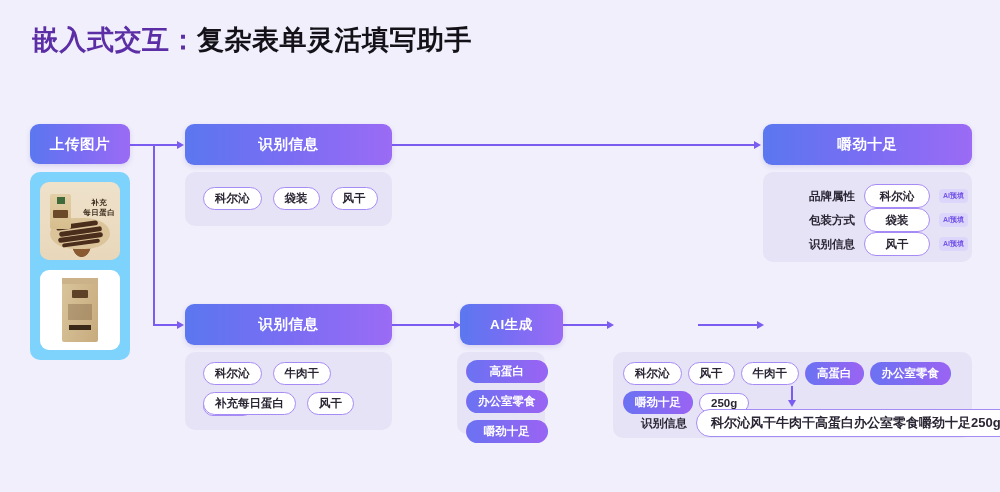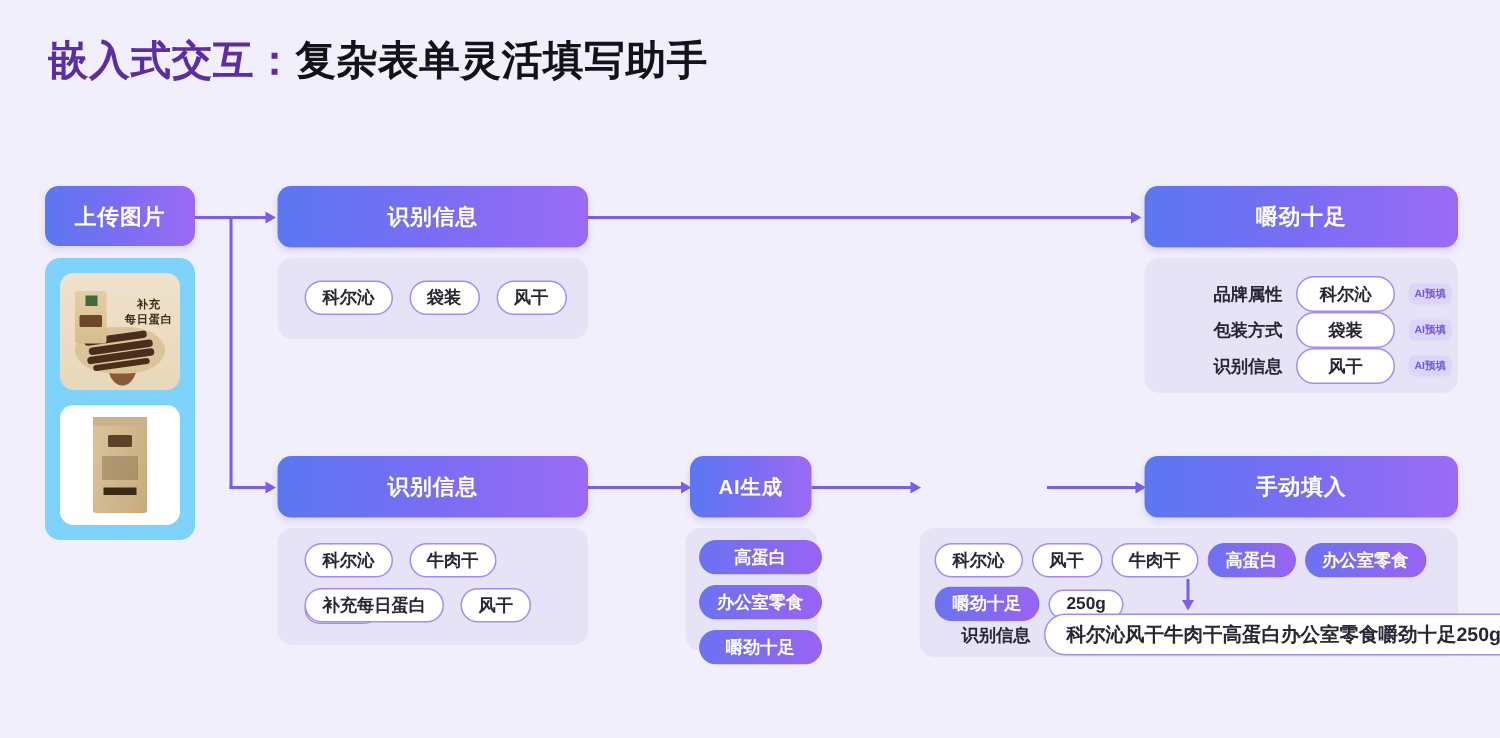--- a/index.html
+++ b/index.html
@@ -235,34 +235,31 @@
   <div class="chiprow" style="left:203px;top:362px;width:180px;">
     <span class="chip">科尔沁</span>
     <span class="chip">牛肉干</span>
     <span class="chip">250g</span>
   </div>
   <div class="chiprow" style="left:203px;top:392px;width:180px;">
     <span class="chip">补充每日蛋白</span>
     <span class="chip">风干</span>
   </div>
 
-  <div class="node sm" style="left:460px;top:304px;width:81px;height:41px;">
+  <div class="node sm" style="left:460px;top:304px;width:103px;height:41px;">
     <span>AI生成</span>
   </div>
   <div class="panel" style="left:457px;top:352px;width:88px;height:82px;"></div>
   <div class="chiprow" style="left:466px;top:360px;width:72px;flex-direction:column;gap:7px;align-items:stretch;">
     <span class="chip filled">高蛋白</span>
     <span class="chip filled">办公室零食</span>
     <span class="chip filled">嚼劲十足</span>
   </div>
 
 
-  <div class="node" style="left:763px;top:304px;width:209px;height:41px;">
-    <span>手动填入</span>
-  </div>
   <div class="panel" style="left:613px;top:352px;width:359px;height:86px;"></div>
 
   <div class="chiprow" style="left:623px;top:362px;width:342px;gap:6px;">
     <span class="chip">科尔沁</span>
     <span class="chip">风干</span>
     <span class="chip">牛肉干</span>
     <span class="chip filled">高蛋白</span>
     <span class="chip filled">办公室零食</span>
     <span class="chip filled">嚼劲十足</span>
     <span class="chip">250g</span>

